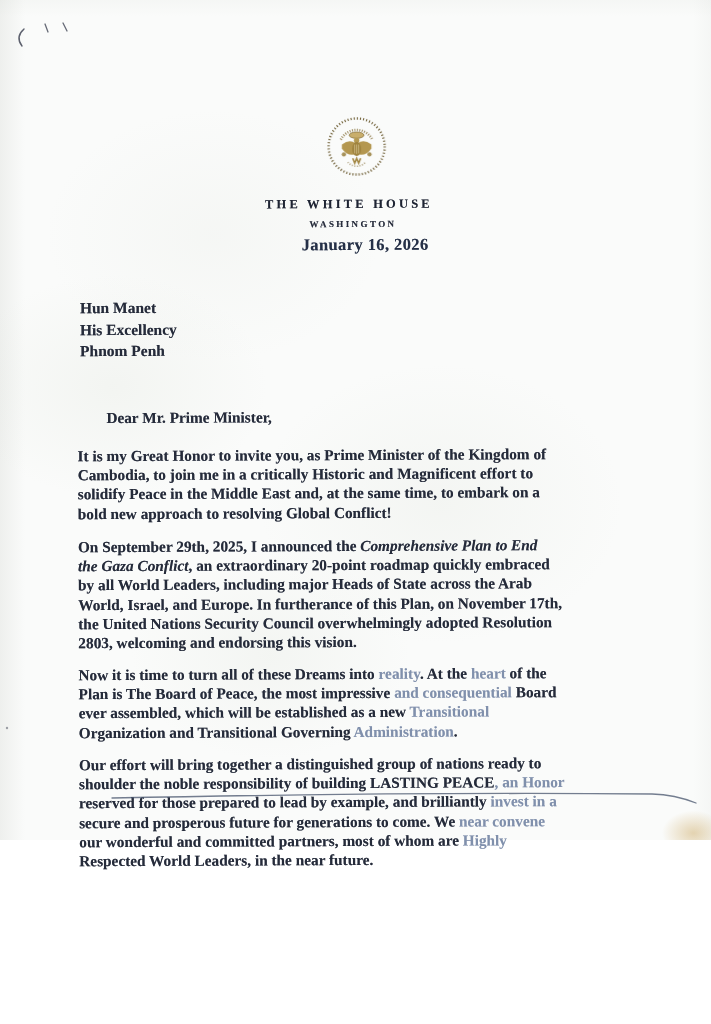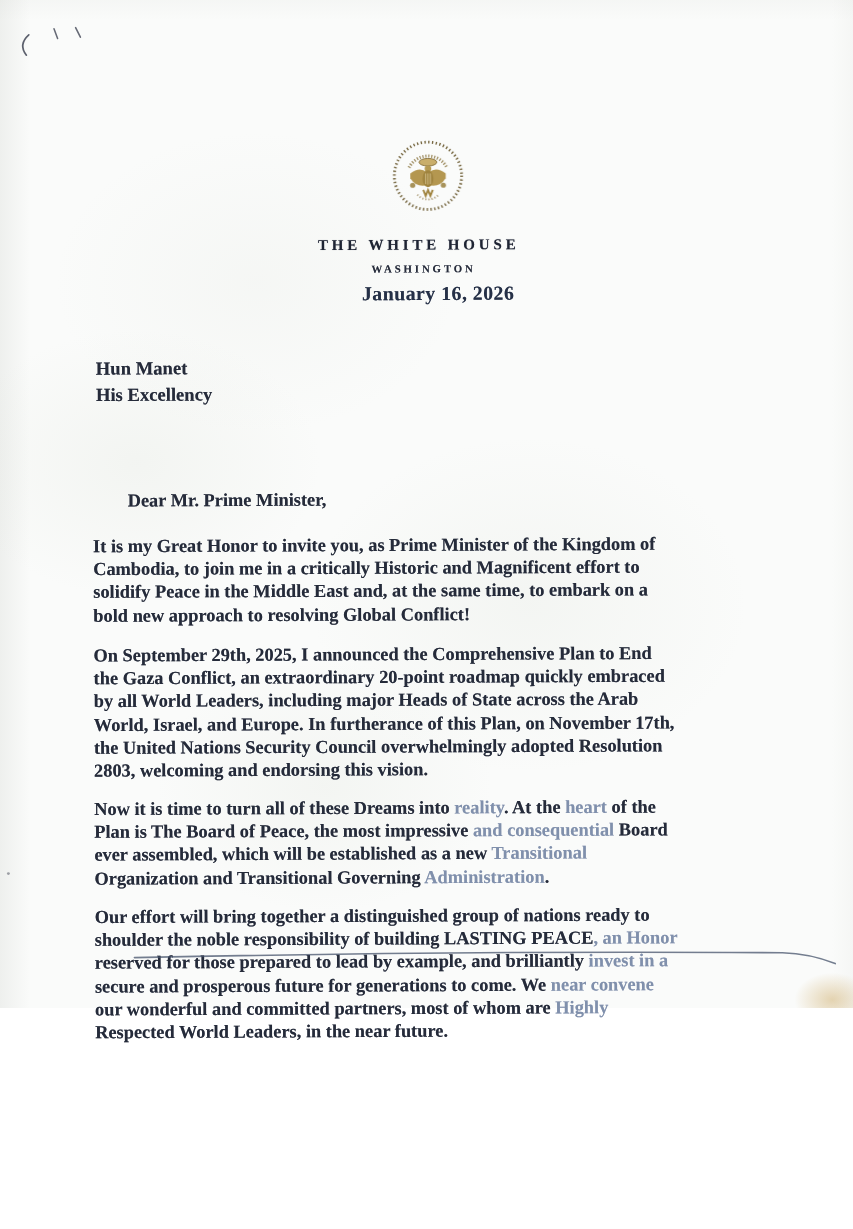--- a/index.html
+++ b/index.html
@@ -64,21 +64,21 @@
   }
   .salutation{
     position:absolute;top:407px;left:79px;
     font-size:15.3px;line-height:19.2px;margin-left:27px;
   }
   .para{position:absolute;left:77px;font-size:15.3px;line-height:19.2px;}
   .para-1{top:445px;}
   .para-2{top:536px;}
   .para-3{top:664px;}
   .para-4{top:754px;}
-  .seg-italic{}
+  .seg-italic{font-style:italic;}
   .seg-light{color:var(--ink-light,#8090ac);text-shadow:0 0 0.5px rgba(110,125,160,0.4);}
   
   .pen-marks,.bottom-artifacts{position:absolute;pointer-events:none;}
   .pen-marks{top:0;left:0;}
   .bottom-artifacts{bottom:0;left:0;}
   .corner-smudge{
     position:absolute;right:0;bottom:0;width:70px;height:46px;
     background:radial-gradient(42px 30px at 75% 85%, rgba(209,178,116,0.55), rgba(209,178,116,0.0) 75%);
   }
 </style>
@@ -111,20 +111,21 @@
         <path d="M23,48 A12,12 0 0 0 41,48" fill="none" stroke="#8a7440" stroke-width="1.6" stroke-dasharray="1 1.6" opacity="0.7"></path>
       </svg>
     </div>
     <div class="wh-title">THE WHITE HOUSE</div>
     <div class="wh-sub">WASHINGTON</div>
     <div class="date-line">January 16, 2026</div>
 
     <div class="recipient scan-text">
       <div>Hun Manet</div>
       <div>His Excellency</div>
+      <div>Phnom Penh</div>
     </div>
 
     <div class="salutation scan-text">Dear Mr. Prime Minister,</div>
 
     <div class="para para-1 scan-text">
         <div><span>It is my Great Honor to invite you, as Prime Minister of the Kingdom of</span></div>
         <div><span>Cambodia, to join me in a critically Historic and Magnificent effort to</span></div>
         <div><span>solidify Peace in the Middle East and, at the same time, to embark on a</span></div>
         <div><span>bold new approach to resolving Global Conflict!</span></div>
       </div>

